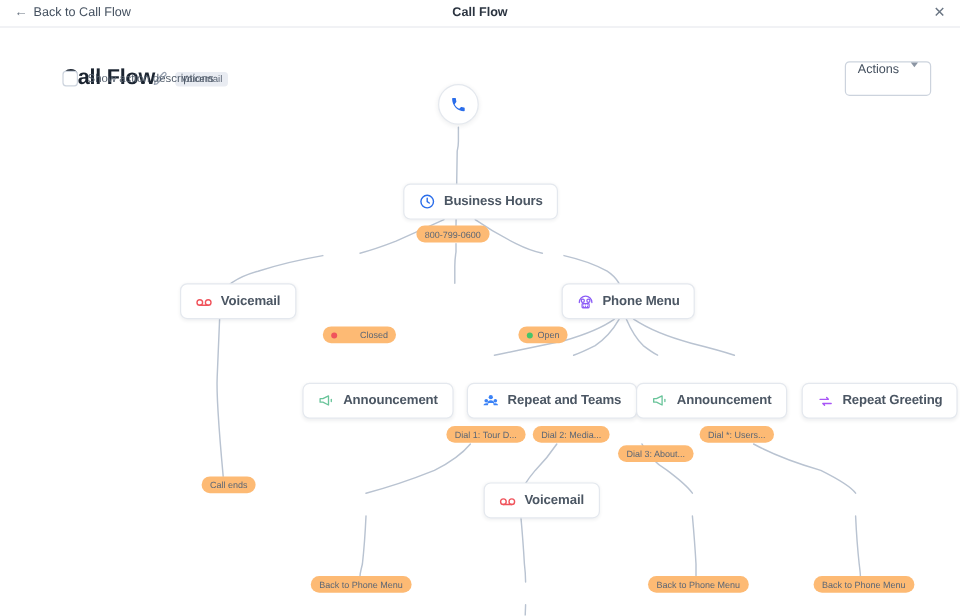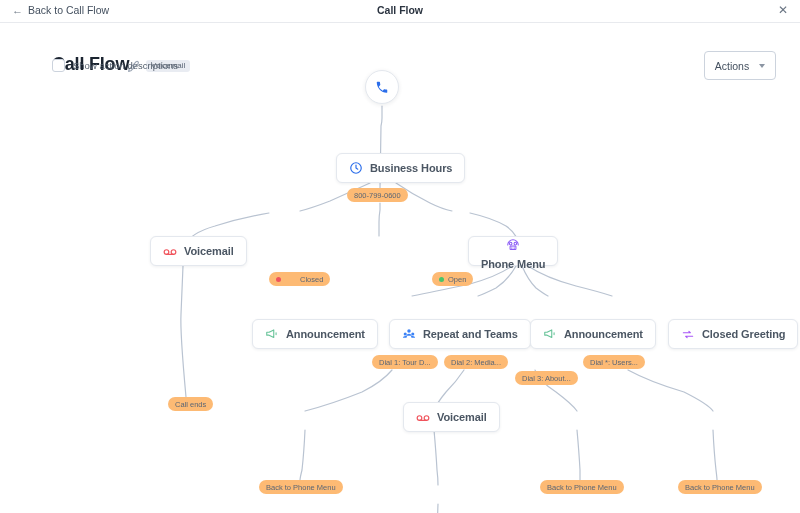--- a/index.html
+++ b/index.html
@@ -50,21 +50,21 @@
     position: absolute; left: 146px; top: 37px;
     background: #e9ecf2; color: #5b6675;
     font-size: 8px; padding: 2px 5px; border-radius: 3px;
     line-height: 1;
   }
   .actions-btn {
     position: absolute; right: 24px; top: 28px;
     width: 72px; height: 29px;
     border: 1px solid #ccd3dd; border-radius: 4px;
     background: #fff; color: #44505f; font-size: 10.5px;
-    display: flex; align-items: center; justify-content: center; gap: 10px;
+    display: flex; align-items: flex-start; justify-content: center; gap: 10px;
     cursor: pointer;
   }
   .caret-dn {
     width: 0; height: 0;
     border-left: 3.5px solid transparent;
     border-right: 3.5px solid transparent;
     border-top: 4px solid #8b95a3;
   }
 
   
@@ -219,21 +219,21 @@
     <span class="node-ico">
       <svg width="15" height="15" viewBox="0 0 24 24" fill="none" stroke="#f0545c" stroke-width="2">
         <circle cx="6" cy="13" r="4"></circle>
         <circle cx="18" cy="13" r="4"></circle>
         <path d="M6 17h12" stroke-linecap="round"></path>
       </svg>
     </span>
     <span class="node-label">Voicemail</span>
   </div>
 
-  <div class="node" style="left:468px; top:166px;flex-direction:column;">
+  <div class="node" style="left:468px; top:166px;">
     <span class="node-ico">
       <svg width="15" height="15" viewBox="0 0 24 24" fill="none" stroke="#8b5cf6" stroke-width="1.8">
         <path d="M3 13a9 9 0 0 1 18 0" stroke-linecap="round"></path>
         <circle cx="8" cy="10.5" r="2.2"></circle>
         <circle cx="16" cy="10.5" r="2.2"></circle>
         <rect x="7" y="14.5" width="10" height="6" rx="1"></rect>
         <path d="M9.3 16.3h.01M12 16.3h.01M14.7 16.3h.01M9.3 18.6h.01M12 18.6h.01M14.7 18.6h.01" stroke-linecap="round" stroke-width="1.6"></path>
       </svg>
     </span>
     <span class="node-label">Phone Menu</span>
@@ -273,21 +273,21 @@
     <span class="node-label">Announcement</span>
   </div>
 
   <div class="node" style="left:668px; top:249px;">
     <span class="node-ico">
       <svg width="15" height="15" viewBox="0 0 24 24" fill="none" stroke="#a855f7" stroke-width="1.9" stroke-linecap="round" stroke-linejoin="round">
         <path d="M4 9h12l-2.5-2.5"></path>
         <path d="M20 15H8l2.5 2.5"></path>
       </svg>
     </span>
-    <span class="node-label">Closed Greeting</span>
+    <span class="node-label">Repeat Greeting</span>
   </div>
 
   <div class="node" style="left:403px; top:332px;">
     <span class="node-ico">
       <svg width="15" height="15" viewBox="0 0 24 24" fill="none" stroke="#f0545c" stroke-width="2">
         <circle cx="6" cy="13" r="4"></circle>
         <circle cx="18" cy="13" r="4"></circle>
         <path d="M6 17h12" stroke-linecap="round"></path>
       </svg>
     </span>

